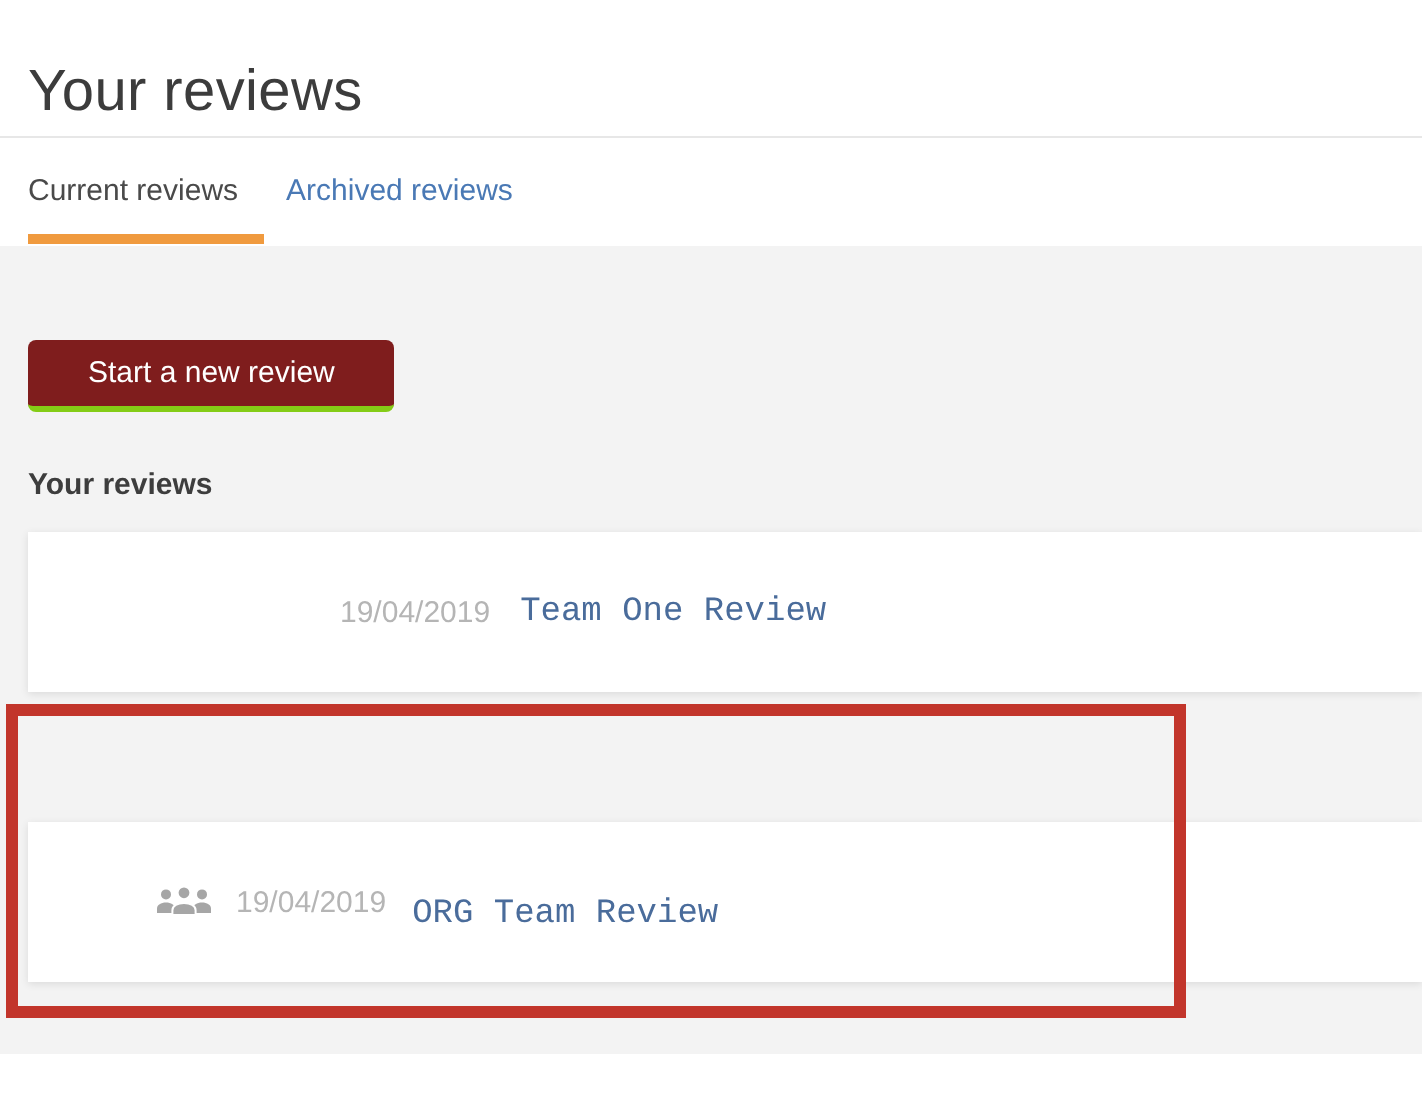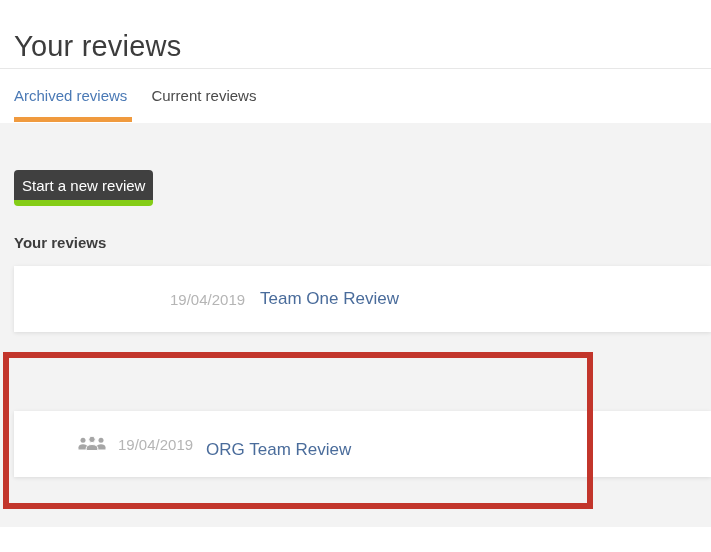--- a/index.html
+++ b/index.html
@@ -60,64 +60,65 @@
     top: 123px;
     width: 711px;
     height: 404px;
     background: #f3f3f3;
   }
   .start-review-btn {
     position: absolute;
     left: 14px;
     top: 170px;
     height: 36px;
-    padding: 0 8px;
-    background: #404040;
+    padding: 0 30px;
+    background: #7f1d1d;
     border: none;
-    border-bottom: 6px solid #84cc16;
+    border-bottom: 3px solid #84cc16;
     border-radius: 4px;
     color: #ffffff;
     font-size: 15px;
     font-family: "Liberation Sans", "DejaVu Sans", sans-serif;
     cursor: pointer;
   }
   .section-heading {
     position: absolute;
     left: 14px;
     font-size: 15px;
     font-weight: bold;
     color: #3d3d3d;
   }
   .section-heading.first { top: 234px; }
   .section-heading.org   { top: 384px; }
   .review-card {
     position: absolute;
     left: 14px;
     width: 697px;
-    height: 66px;
+    height: 80px;
     background: #ffffff;
     box-shadow: 0 1px 4px rgba(0,0,0,0.10);
     display: flex;
     align-items: center;
   }
   .review-card.row-1 { top: 266px; }
   .review-card.row-2 { top: 411px; }
   .review-date {
     font-size: 15px;
     color: #b5b5b5;
     white-space: nowrap;
   }
   .row-1 .review-date { margin-left: 156px; }
   .row-2 .review-date { margin-left: 12px; }
   .review-link {
     font-size: 17px;
     color: #4a6c9b;
     text-decoration: none;
     white-space: nowrap;
     cursor: pointer;
+    font-family: Liberation Mono, monospace;
   }
   .row-1 .review-link { margin-left: 15px; }
   .row-2 .review-link { margin-left: 13px; margin-top: 12px; }
   .group-icon {
     margin-left: 64px;
     width: 28px;
     height: 18px;
     display: inline-flex;
     align-items: center;
     justify-content: center;
@@ -136,22 +137,22 @@
 </head>
 <body>
 
 <div class="viewport">
 
   <h1 class="page-title">Your reviews</h1>
 
   <div class="header-divider"></div>
 
   <div class="tabbar">
+    <div class="tab active">Current reviews</div>
     <div class="tab inactive">Archived reviews</div>
-    <div class="tab active">Current reviews</div>
   </div>
   <div class="tab-underline"></div>
 
   <div class="content-bg"></div>
 
   <button class="start-review-btn">Start a new review</button>
 
   <div class="section-heading first">Your reviews</div>
 
   <div class="review-card row-1">

